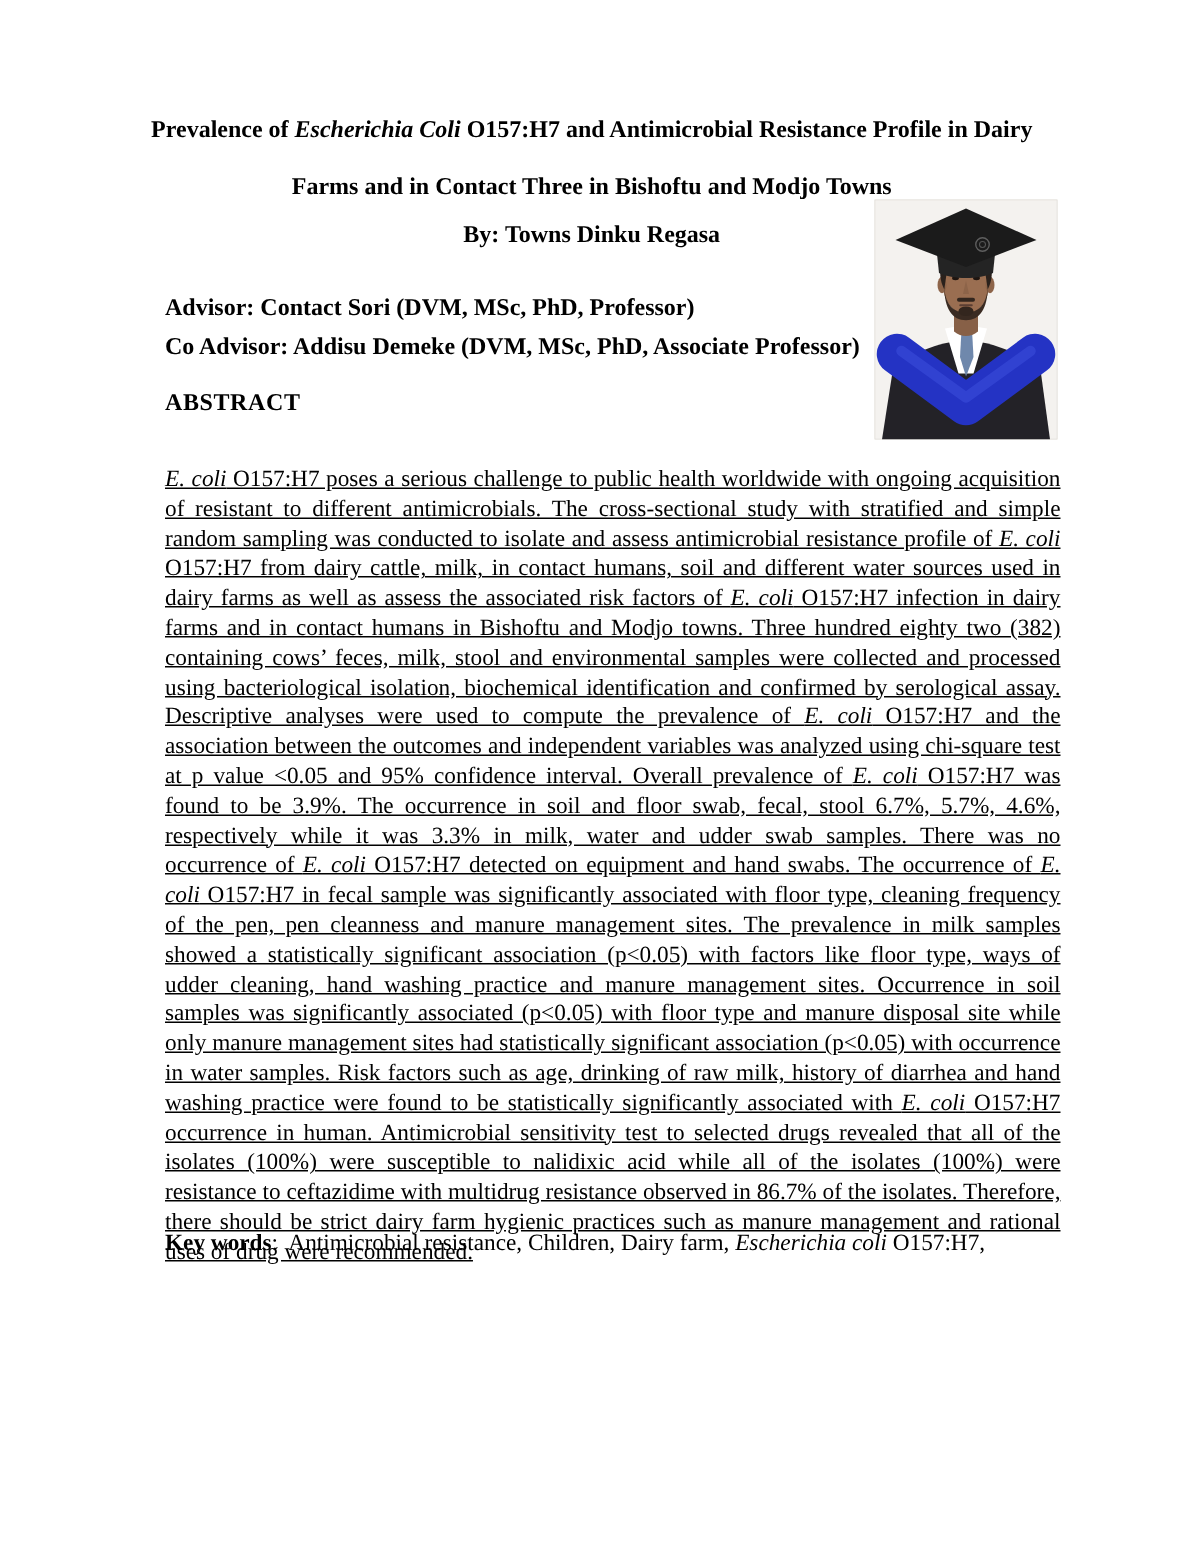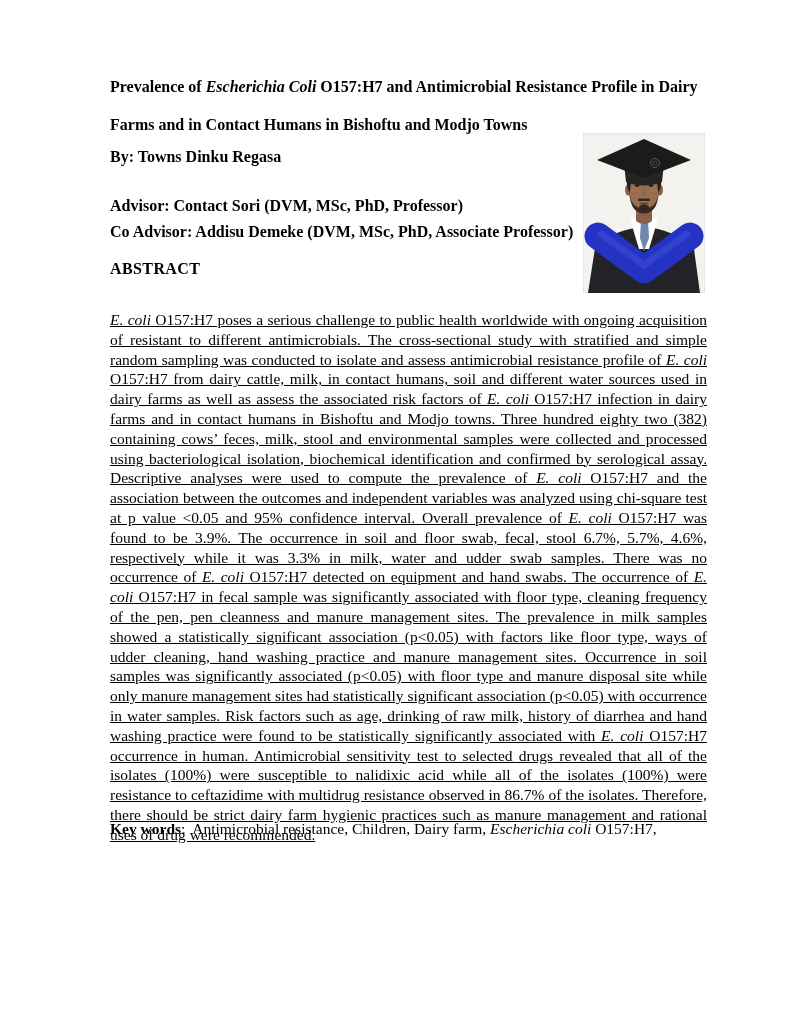--- a/index.html
+++ b/index.html
@@ -7,22 +7,23 @@
     position: relative;
     width: 800px;
     height: 1035px;
     background: #ffffff;
     font-family: "Liberation Serif", serif;
     color: #000000;
     overflow: hidden;
   }
   .center-line {
     position: absolute;
-    left: 110px;
+    left: 96px;
     width: 597px;
+    text-align: center;
     font-weight: 700;
     font-size: 16px;
     line-height: 20px;
   }
   .title-line1 { top: 77px; }
   .title-line2 { top: 115px; }
   .byline     { top: 147px; }
   .advisor-block {
     position: absolute;
     left: 110px;
@@ -69,21 +70,21 @@
   .grad-photo svg { display: block; width: 100%; height: 100%; }
   em { font-style: italic; }
 </style>
 </head>
 <body>
 
 <div class="page">
 
   <div class="center-line title-line1"><span>Prevalence of </span><em>Escherichia Coli</em><span> O157:H7 and Antimicrobial Resistance Profile in Dairy</span></div>
 
-  <div class="center-line title-line2"><span>Farms and in Contact Humans in Bishoftu and Modjo Towns</span></div>
+  <div class="center-line title-line2"><span>Farms and in Contact Three in Bishoftu and Modjo Towns</span></div>
 
   <div class="center-line byline">By: Towns Dinku Regasa</div>
 
   <div class="advisor-block">
     <div>Advisor: Contact Sori (DVM, MSc, PhD, Professor)</div>
     <div>Co Advisor: Addisu Demeke (DVM, MSc, PhD, Associate Professor)</div>
   </div>
 
   <div class="grad-photo">
     <svg viewBox="0 0 122 160" xmlns="http://www.w3.org/2000/svg">

